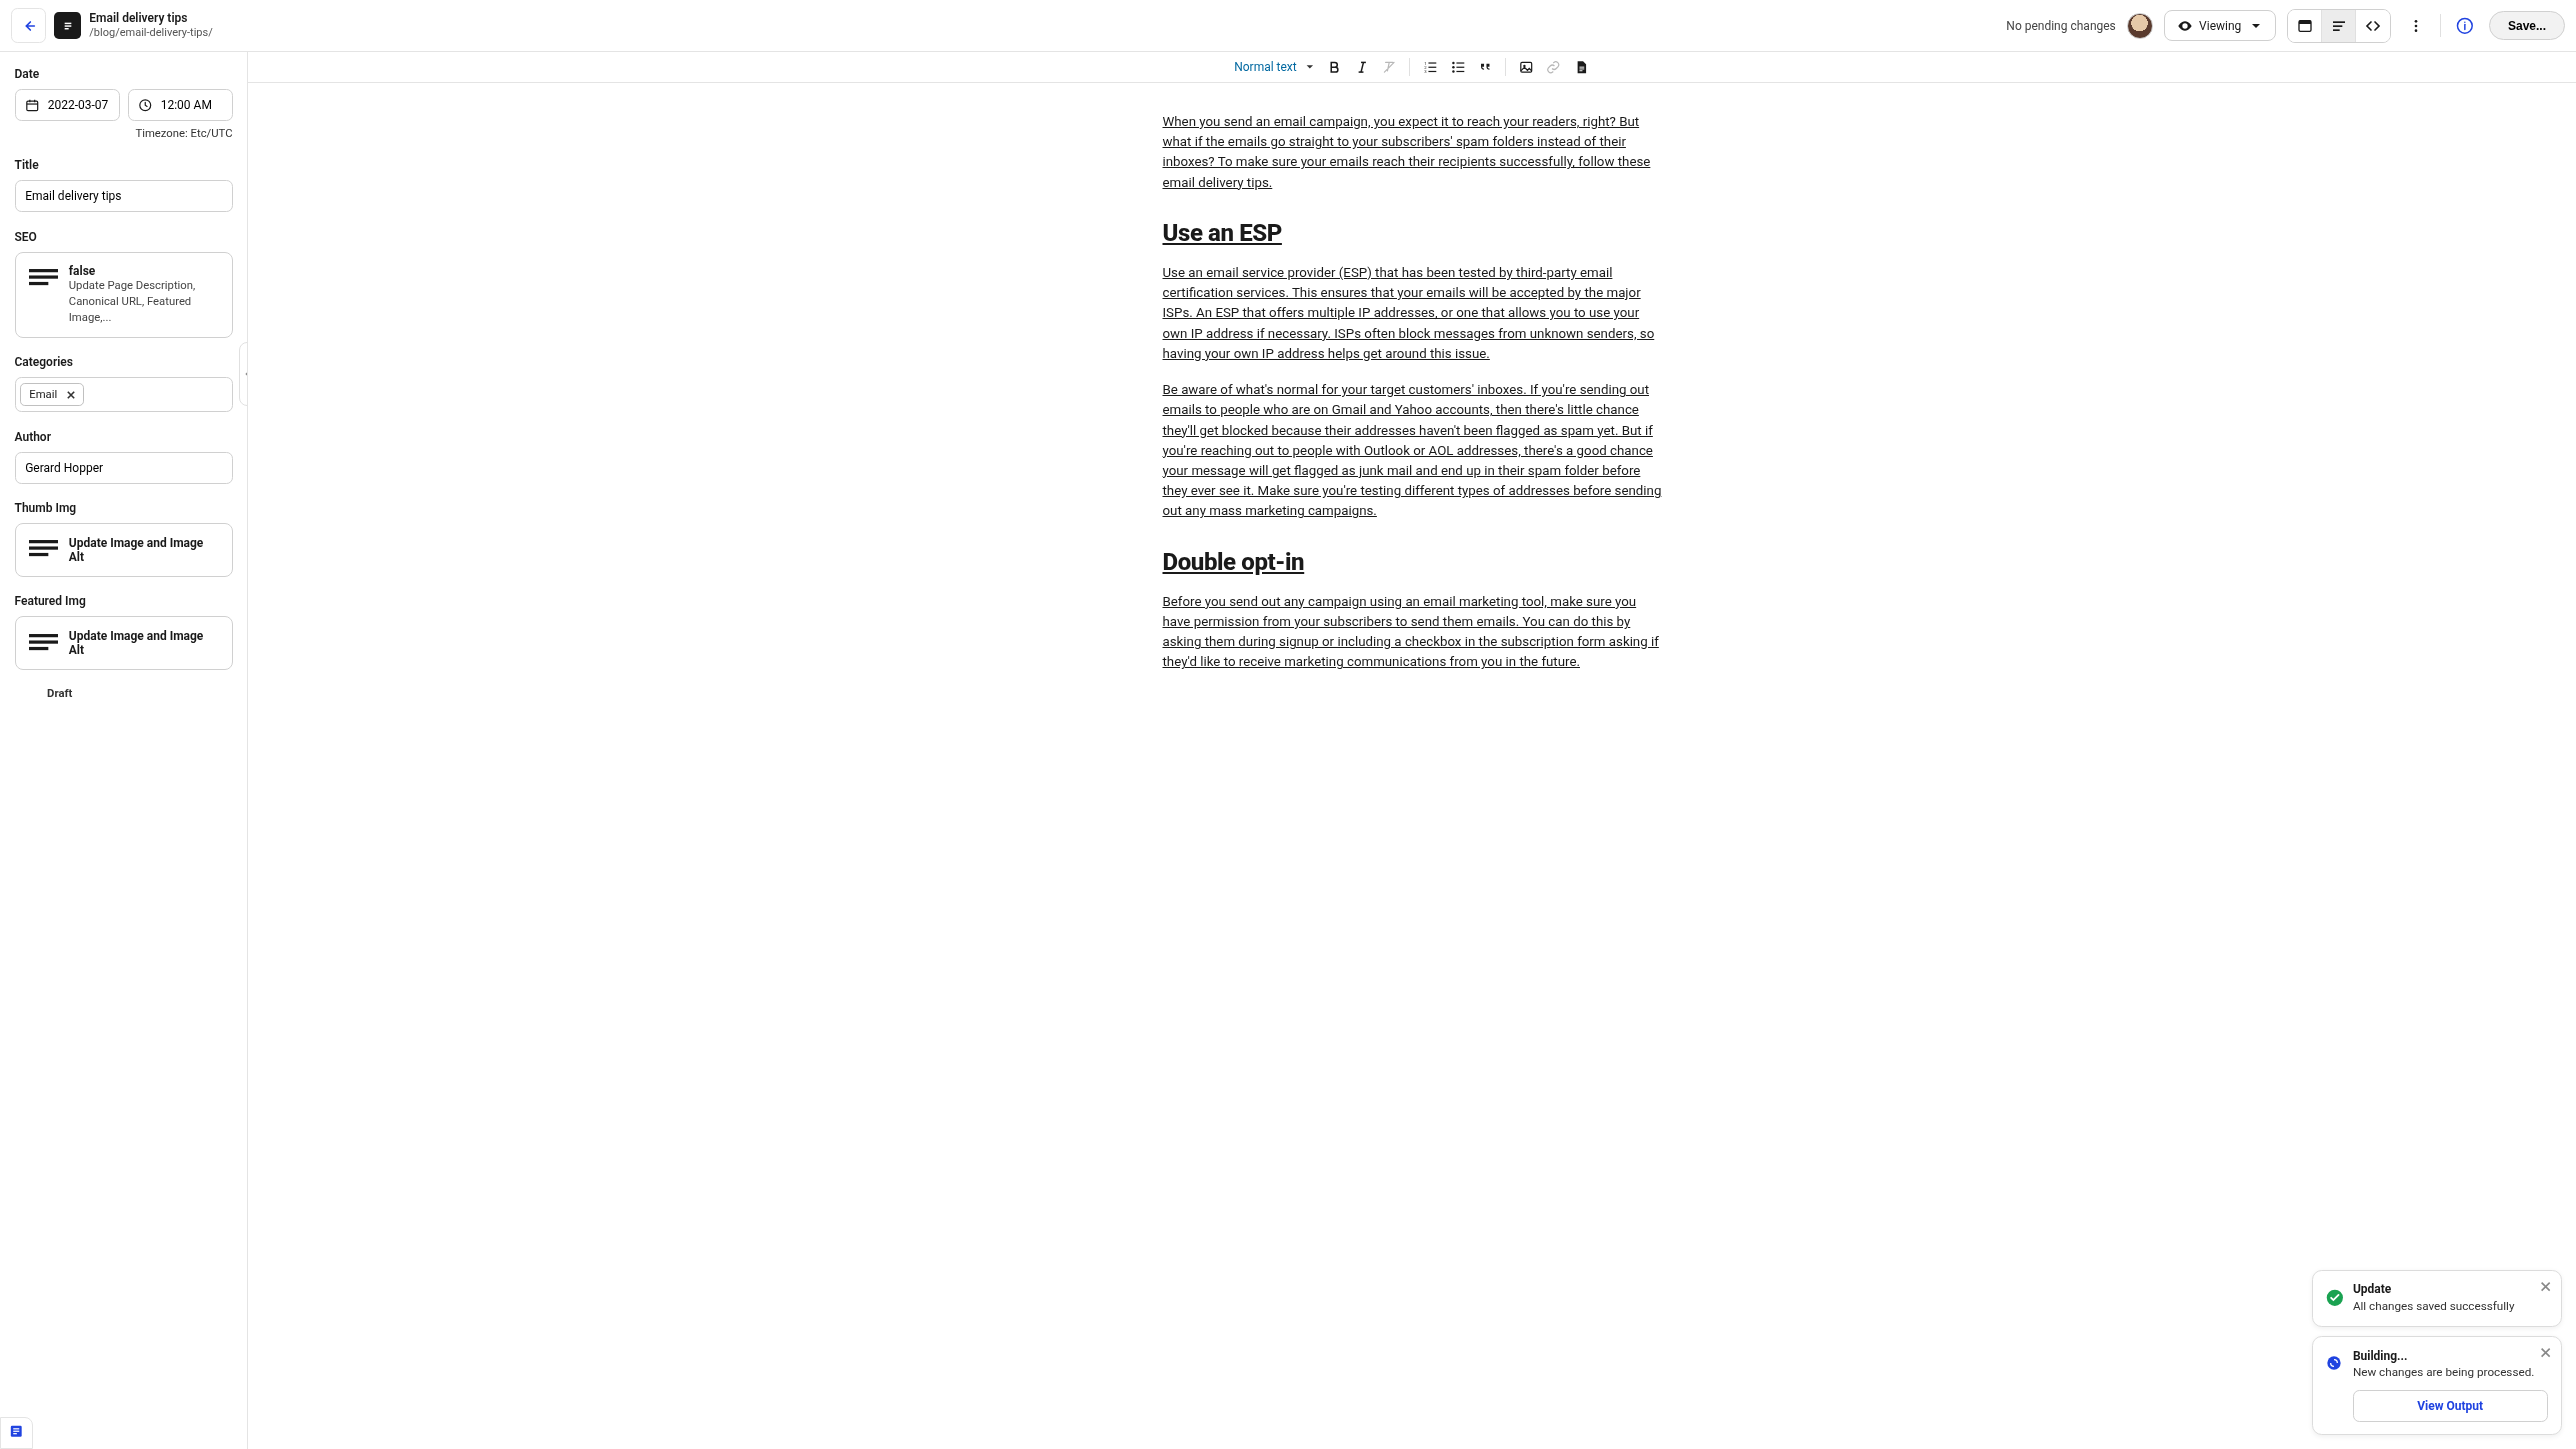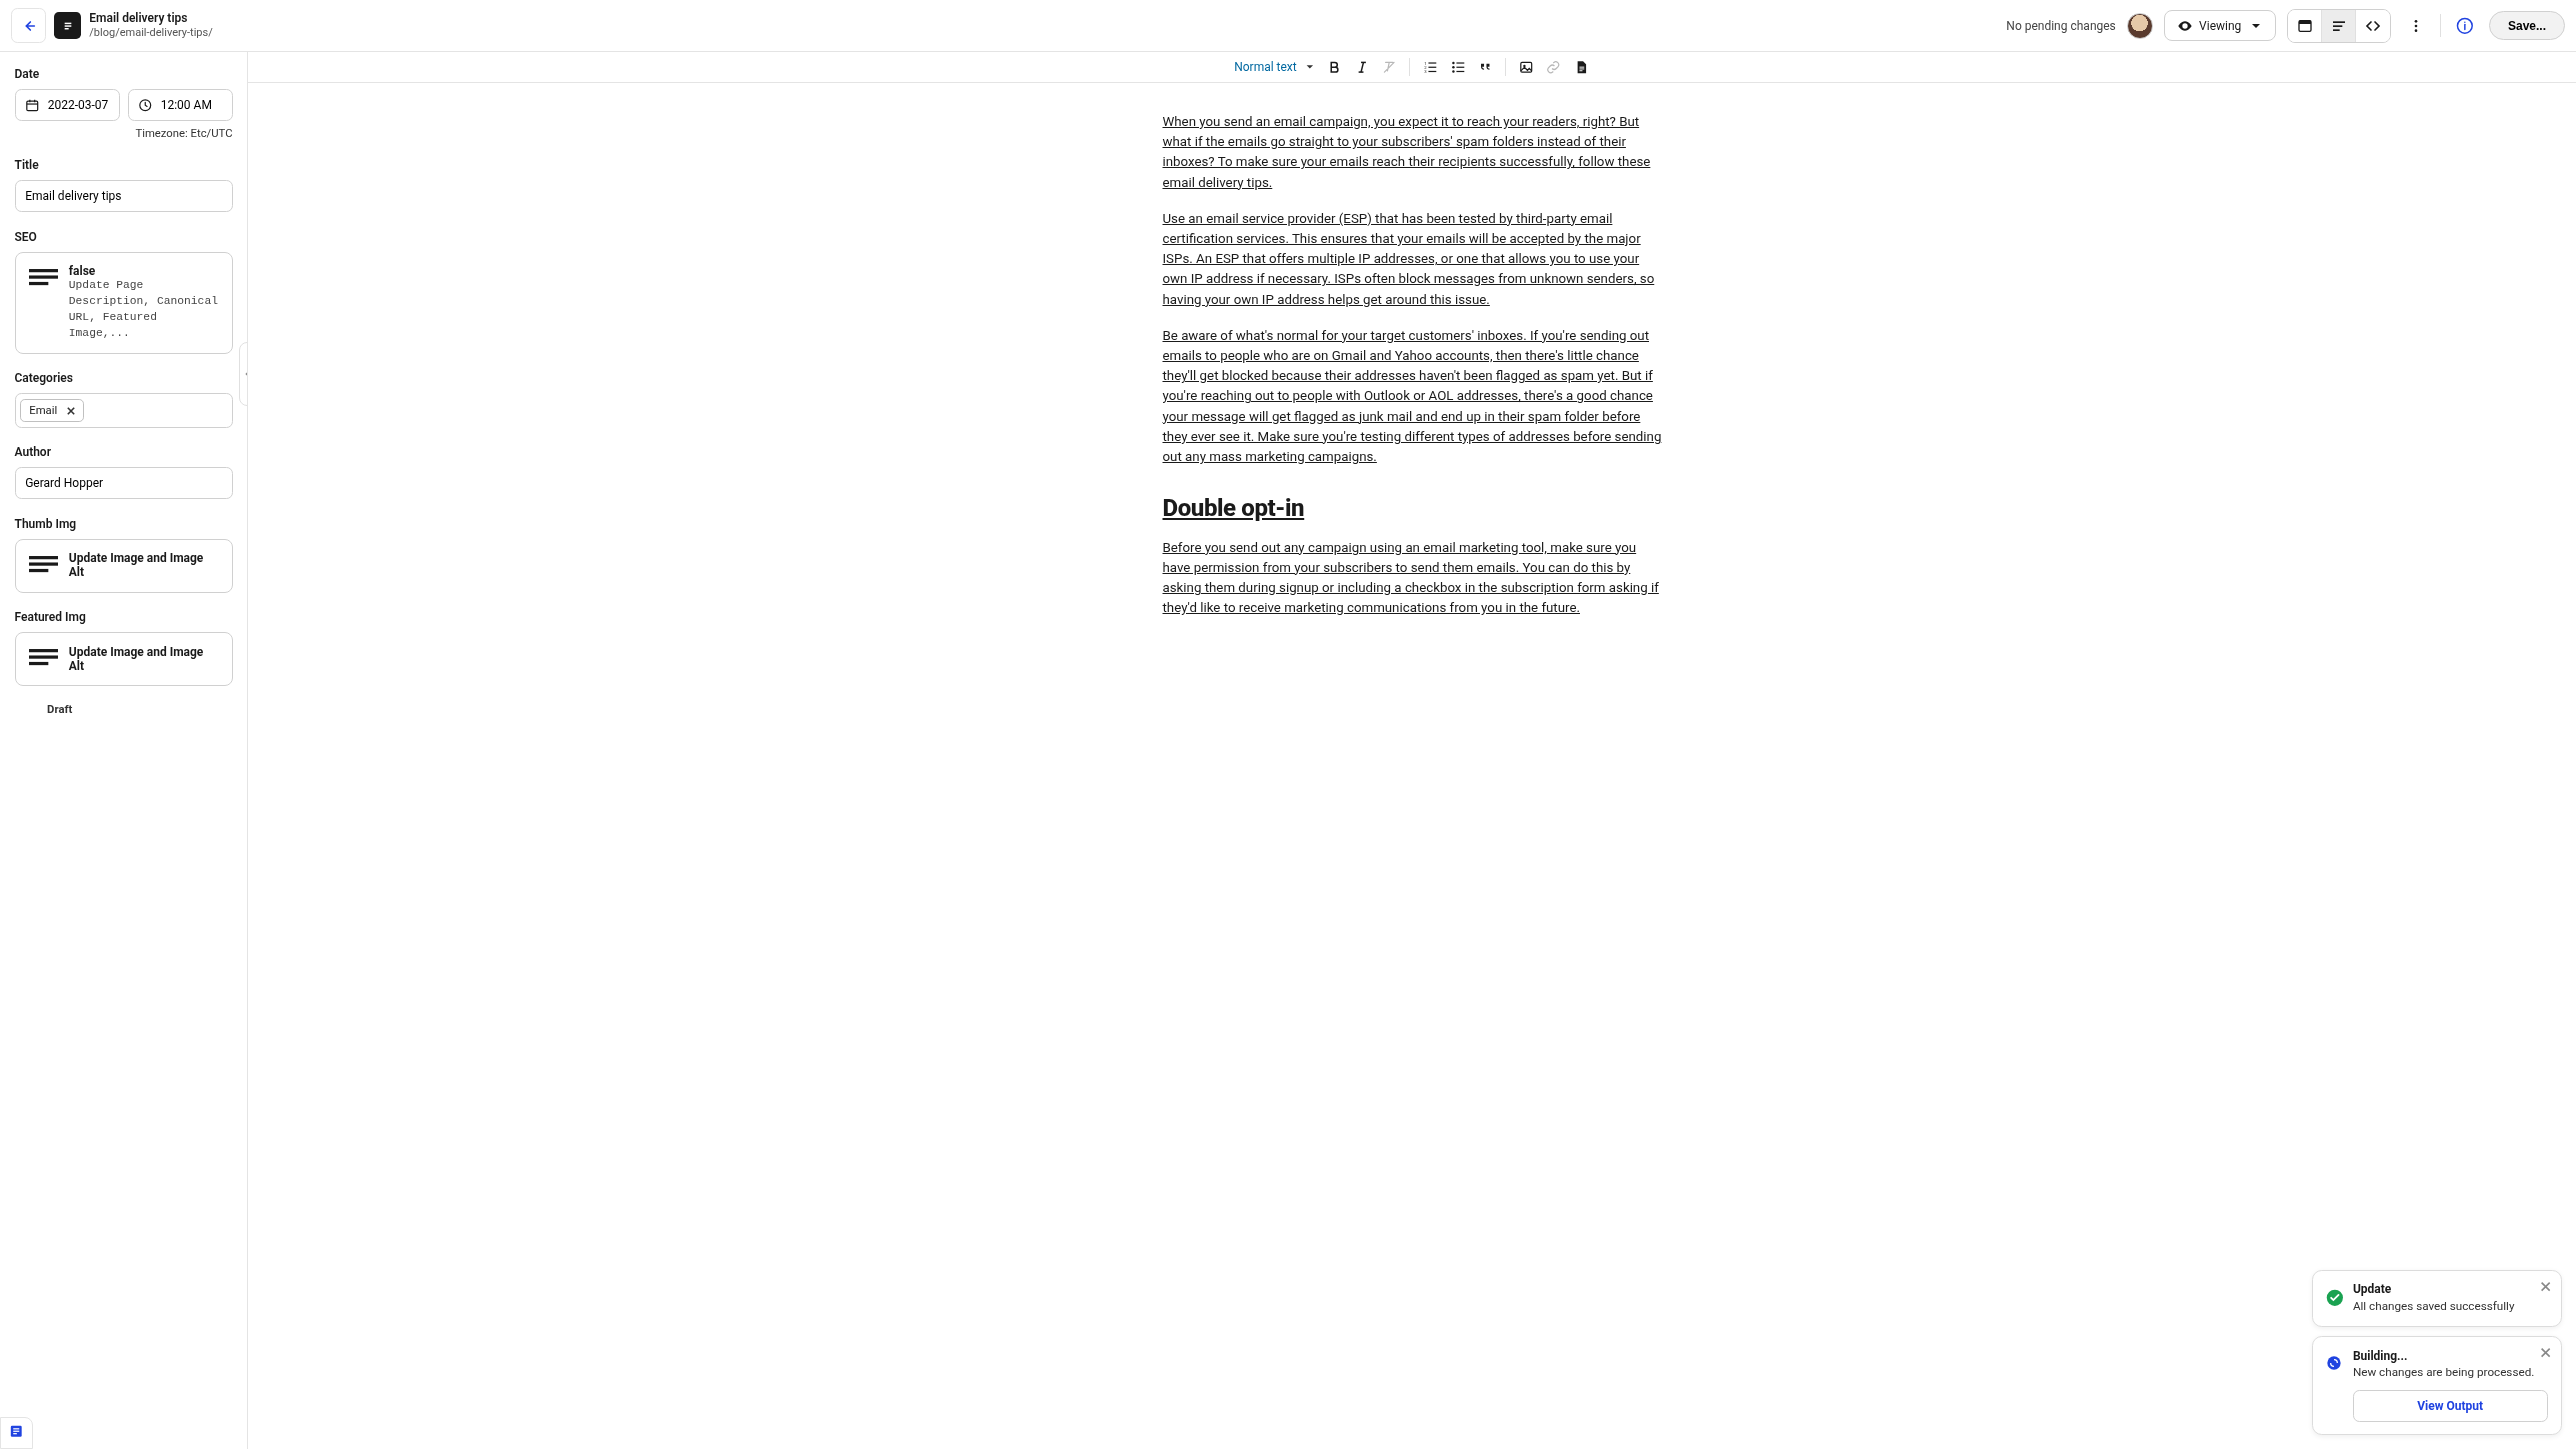--- a/index.html
+++ b/index.html
@@ -107,21 +107,21 @@
   .input-wrap svg { width: 14.5px; height: 14.5px; flex-shrink: 0; fill: #1a1a1a; }
   .tz { text-align: right; color: #333; font-size: 11.3px; margin-top: 6.4px; }
 
   .card {
     border: 0.8px solid #d0d0d0; border-radius: 8px;
     padding: 11.3px 13px; display: flex; gap: 11.3px; align-items: flex-start;
     cursor: pointer;
   }
   .card-icon svg { width: 29px; height: 21px; fill: #1a1a1a; margin-top: 4.8px; }
   .card-body .card-title { font-weight: 700; font-size: 12px; }
-  .card-body .card-sub { color: #444; font-size: 11.3px; line-height: 1.4; font-family: Liberation Mono, monospace; }
+  .card-body .card-sub { color: #444; font-size: 11.3px; line-height: 1.4; }
 
   .tag {
     display: inline-flex; align-items: center; gap: 6.4px;
     border: 0.8px solid #c0c0c0; border-radius: 4.8px;
     padding: 3.2px 4.8px 3.2px 8px; font-size: 11.3px;
   }
   .tag .tag-x {
     width: 14.5px; height: 14.5px; display: flex; align-items: center; justify-content: center;
     cursor: pointer;
   }
@@ -454,20 +454,21 @@
               <rect x="9" y="14" width="8" height="1.6" fill="#fff"></rect>
               <rect x="9" y="17" width="5" height="1.6" fill="#fff"></rect>
             </svg>
           </div>
       </div>
     </div>
 
     <div class="content">
       <div class="content-inner">
         <p>When you send an email campaign, you expect it to reach your readers, right? But what if the emails go straight to your subscribers' spam folders instead of their inboxes? To make sure your emails reach their recipients successfully, follow these email delivery tips.</p>
+        <h2>Use an ESP</h2>
         <p>Use an email service provider (ESP) that has been tested by third-party email certification services. This ensures that your emails will be accepted by the major ISPs. An ESP that offers multiple IP addresses, or one that allows you to use your own IP address if necessary. ISPs often block messages from unknown senders, so having your own IP address helps get around this issue.</p>
         <p>Be aware of what's normal for your target customers' inboxes. If you're sending out emails to people who are on Gmail and Yahoo accounts, then there's little chance they'll get blocked because their addresses haven't been flagged as spam yet. But if you're reaching out to people with Outlook or AOL addresses, there's a good chance your message will get flagged as junk mail and end up in their spam folder before they ever see it. Make sure you're testing different types of addresses before sending out any mass marketing campaigns.</p>
         <h2>Double opt-in</h2>
         <p>Before you send out any campaign using an email marketing tool, make sure you have permission from your subscribers to send them emails. You can do this by asking them during signup or including a checkbox in the subscription form asking if they'd like to receive marketing communications from you in the future.</p>
       </div>
     </div>
   </section>
 </div>
 
 <div class="side-bl-pin">

